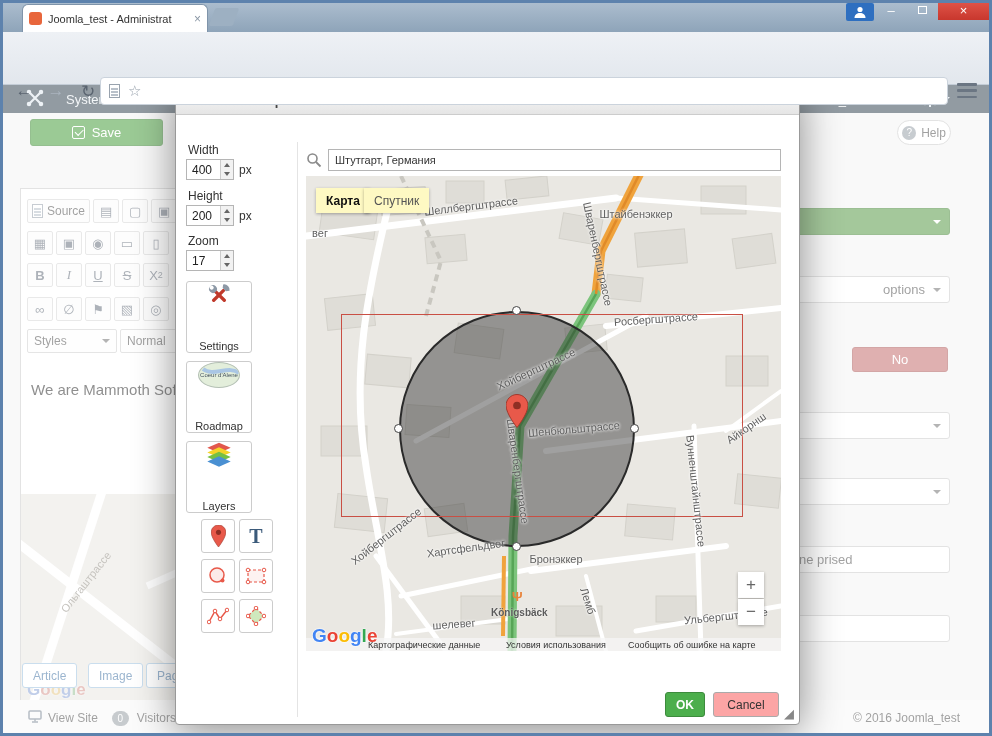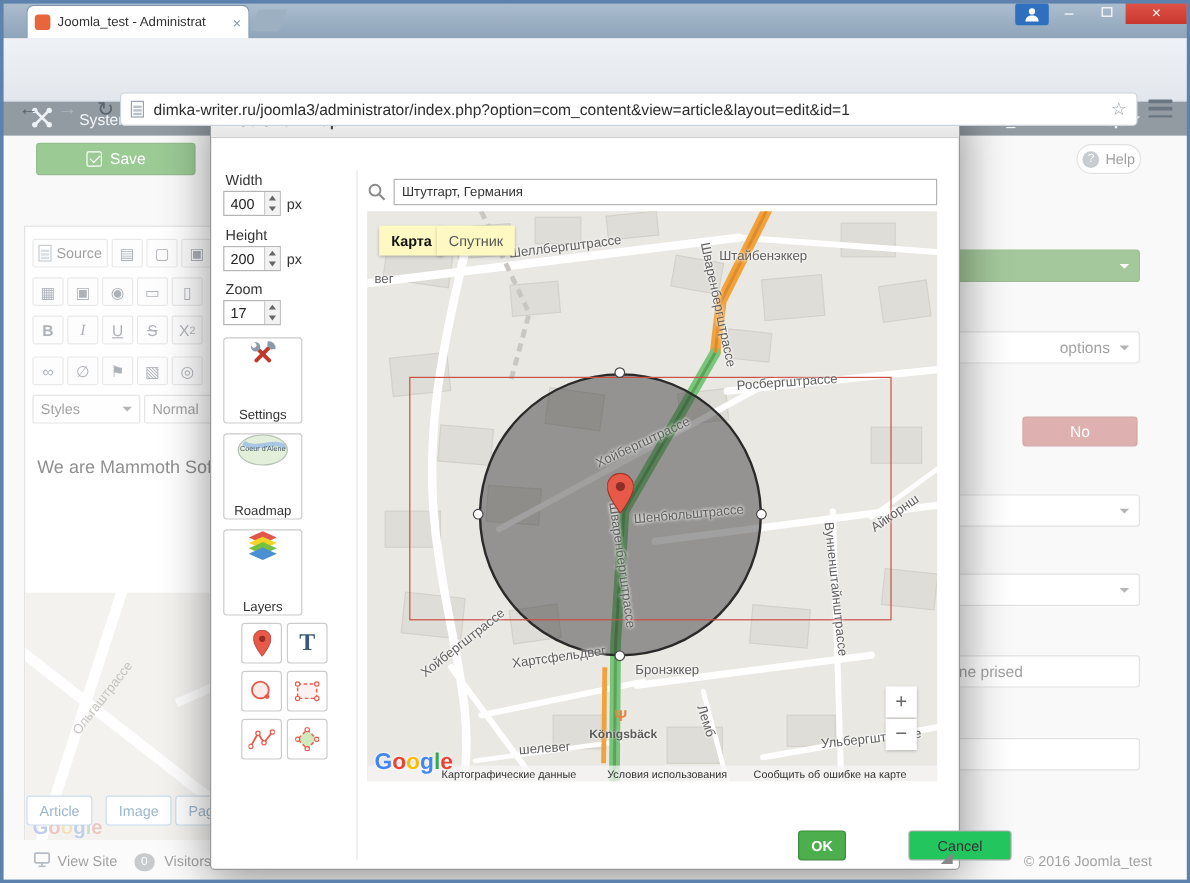--- a/index.html
+++ b/index.html
@@ -92,21 +92,21 @@
   .redrect { position:absolute; z-index:3; border:1px solid #c94f44; }
   .handle { position:absolute; z-index:4; width:9px; height:9px; border-radius:50%; background:#fff; border:1px solid #444; }
   .zoomctl { position:absolute; z-index:5; width:26px; height:26px; background:#fff; box-shadow:0 1px 3px rgba(0,0,0,0.3); font-size:17px; color:#666; display:flex; align-items:center; justify-content:center; }
   .attrbar { position:absolute; z-index:4; left:0; bottom:0; width:100%; height:13px; background:rgba(245,245,245,0.75); }
   .attr { position:absolute; z-index:5; bottom:1px; font-size:9px; color:#333; white-space:nowrap; }
   .maplogo { position:absolute; z-index:5; left:6px; bottom:4px; }
   .maplogo span { font-weight:bold; font-size:19px; text-shadow:0 0 2px #fff,0 0 2px #fff; }
   .poi-ic { position:absolute; z-index:4; font-size:13px; color:#e8833a; font-weight:bold; }
   .poi-lb { position:absolute; z-index:4; font-size:10px; font-weight:bold; color:#5b5b5b; text-shadow:0 0 2px #fff; }
   .okbtn { left:489px; top:606px; width:40px; height:25px; background:#4cae4c; border:1px solid #3d8b3d; border-radius:3px; color:#fff; font-weight:bold; font-size:12px; display:flex; align-items:center; justify-content:center; }
-  .cancelbtn { left:537px; top:606px; width:86px; height:25px; background:#22c55e; border:1px solid #aaa; border-radius:3px; color:#333; font-size:12px; display:flex; align-items:center; justify-content:center;margin-left:44px; }
+  .cancelbtn { left:537px; top:606px; width:66px; height:25px; background:#fca5a5; border:1px solid #aaa; border-radius:3px; color:#333; font-size:12px; display:flex; align-items:center; justify-content:center; }
   .resize { left:608px; top:620px; width:16px; height:16px; color:#888; font-size:13px; }
   .resize::after { content:"\25E2"; }
   .divider { left:121px; top:56px; width:1px; height:575px; background:#e4e4e4; }
 </style>
 </head>
 <body>
 
 <div class="screen">
 
   <div class="a titlebar">
@@ -128,21 +128,20 @@
       </div>
     <div class="a winbtn closebtn">×</div>
   </div>
 
   <div class="a toolbar">
     <div class="a navbtn" style="left:10px;">←</div>
     <div class="a navbtn" style="left:42px;color:#aab4bf;">→</div>
     <div class="a navbtn" style="left:74px;">↻</div>
     <div class="omnibox a">
       <span class="pageicon"></span>
-      <span class="urltext">dimka-writer.ru/joomla3/administrator/index.php?option=com_content&amp;view=article&amp;layout=edit&amp;id=1</span>
       <span class="star">☆</span>
     </div>
     <div class="a menuicon">
         <span></span>
         <span></span>
         <span></span>
       </div>
   </div>
 
   <div class="a page">

